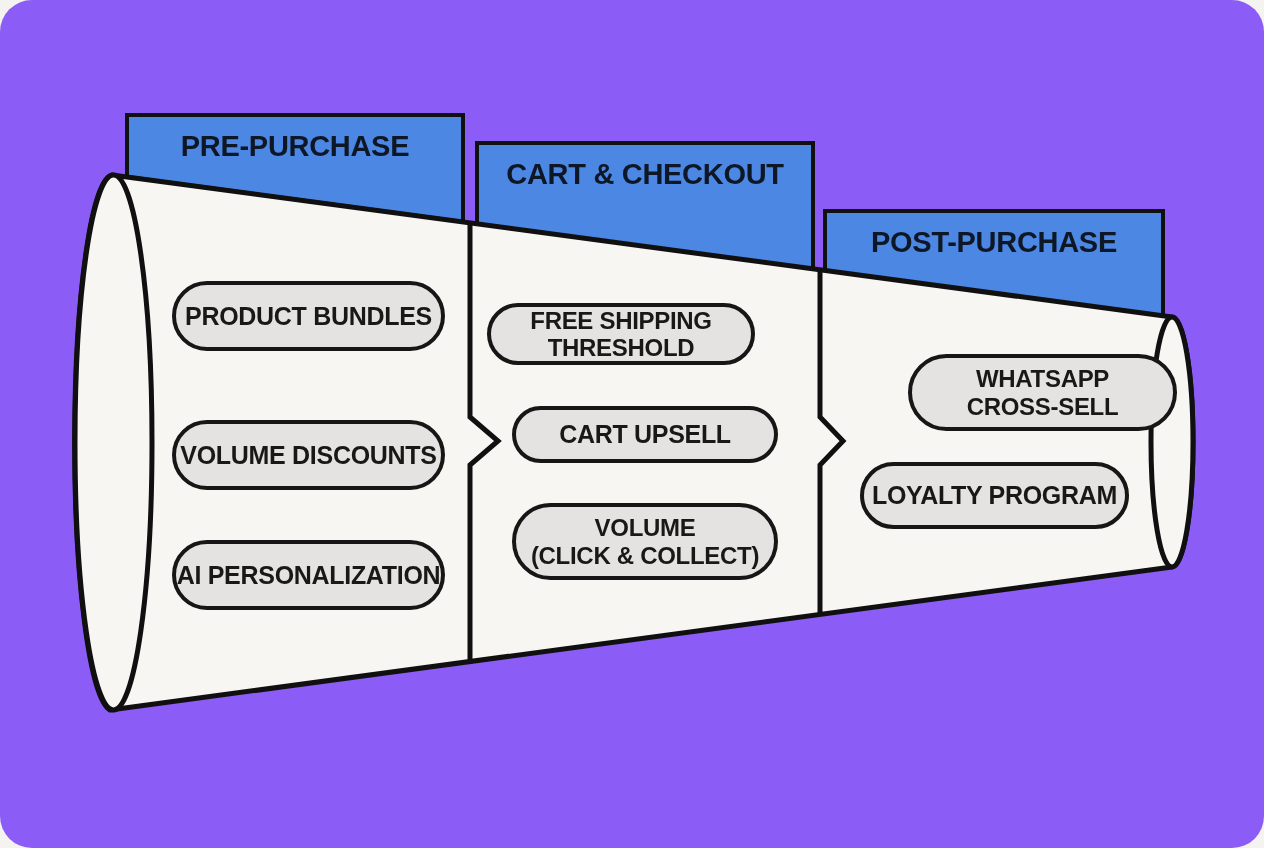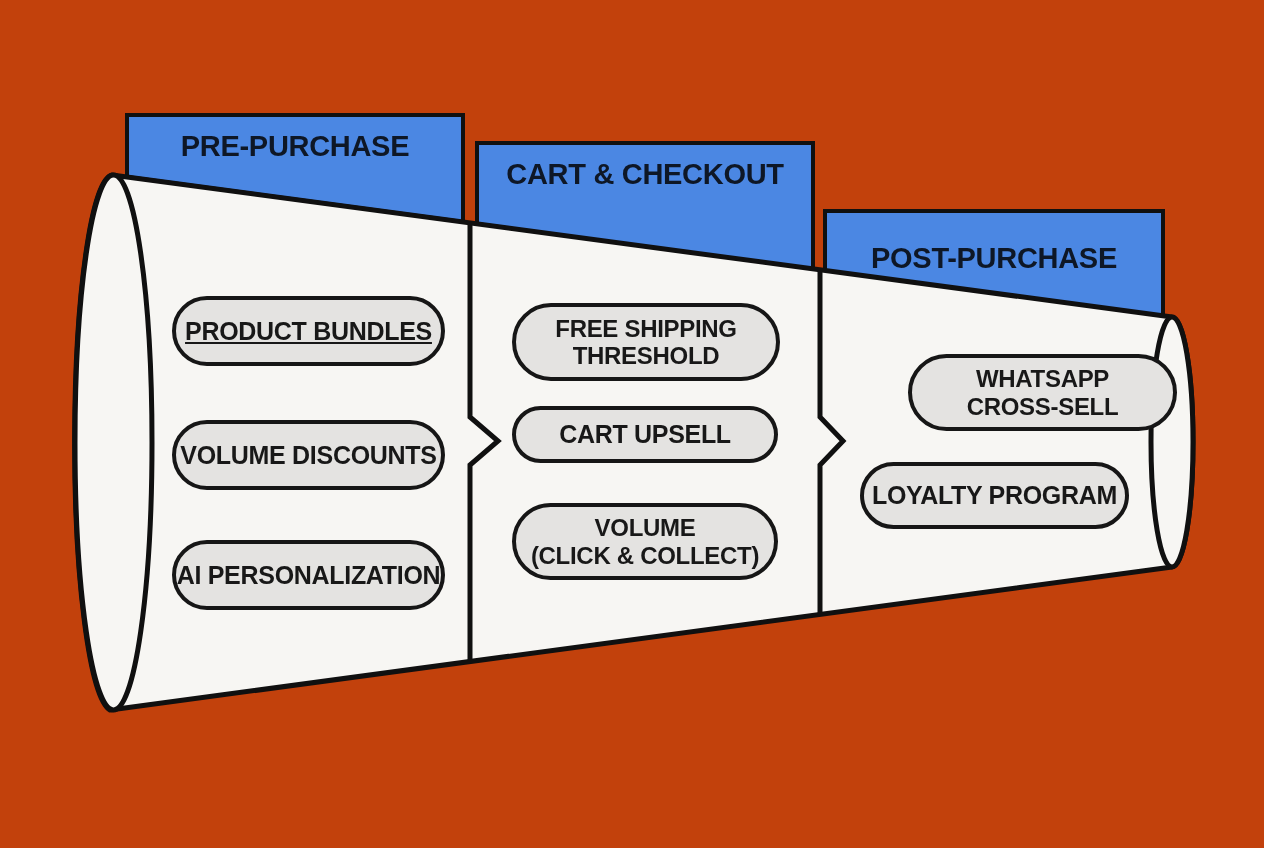--- a/index.html
+++ b/index.html
@@ -5,61 +5,62 @@
   html,body{margin:0;padding:0;}
   body{
     width:1264px;height:848px;
     background:#f4f3f0;
     font-family:"Liberation Sans", sans-serif;
     overflow:hidden;
   }
   .canvas{
     position:relative;
     width:1264px;height:848px;
-    background:#c2410c;
+    background:#8b5cf6;
+    border-radius:32px;
   }
   .canvas svg{position:absolute;left:0;top:0;}
 
   
   .hdr{
     position:absolute;
     display:flex;align-items:center;justify-content:center;
     font-weight:bold;
     font-size:29px;
     letter-spacing:-0.3px;
     color:#0e1726;
     white-space:nowrap;
     pointer-events:none;
   }
   .hdr.h1{left:127px;top:117px;width:336px;height:58px;}
   .hdr.h2{left:477px;top:145px;width:336px;height:58px;}
-  .hdr.h3{left:825px;top:229px;width:338px;height:58px;}
+  .hdr.h3{left:825px;top:213px;width:338px;height:58px;}
 
   
   .pill{
     position:absolute;
     box-sizing:border-box;
     background:#e4e3e1;
     border:4px solid #161616;
     border-radius:44px;
     display:flex;flex-direction:column;
     align-items:center;justify-content:center;
     text-align:center;
     font-weight:bold;
     color:#181818;
     font-size:25px;
     letter-spacing:-0.3px;
     line-height:1.14;
     white-space:nowrap;
   }
   .pill.two{font-size:24px;}
-  .s1p1{left:172px;top:296px;width:273px;height:70px;text-decoration:underline;}
+  .s1p1{left:172px;top:281px;width:273px;height:70px;}
   .s1p2{left:172px;top:406px;width:273px;height:70px;margin-top:14px;}
   .s1p3{left:172px;top:532px;width:273px;height:70px;margin-top:8px;}
-  .s2p1{left:512px;top:303px;width:268px;height:78px;}
+  .s2p1{left:487px;top:303px;width:268px;height:62px;}
   .s2p2{left:512px;top:406px;width:266px;height:57px;}
   .s2p3{left:512px;top:503px;width:266px;height:77px;}
   .s3p1{left:908px;top:354px;width:269px;height:77px;}
   .s3p2{left:860px;top:462px;width:269px;height:67px;}
 </style>
 </head>
 <body>
 
 <div class="canvas">
 

